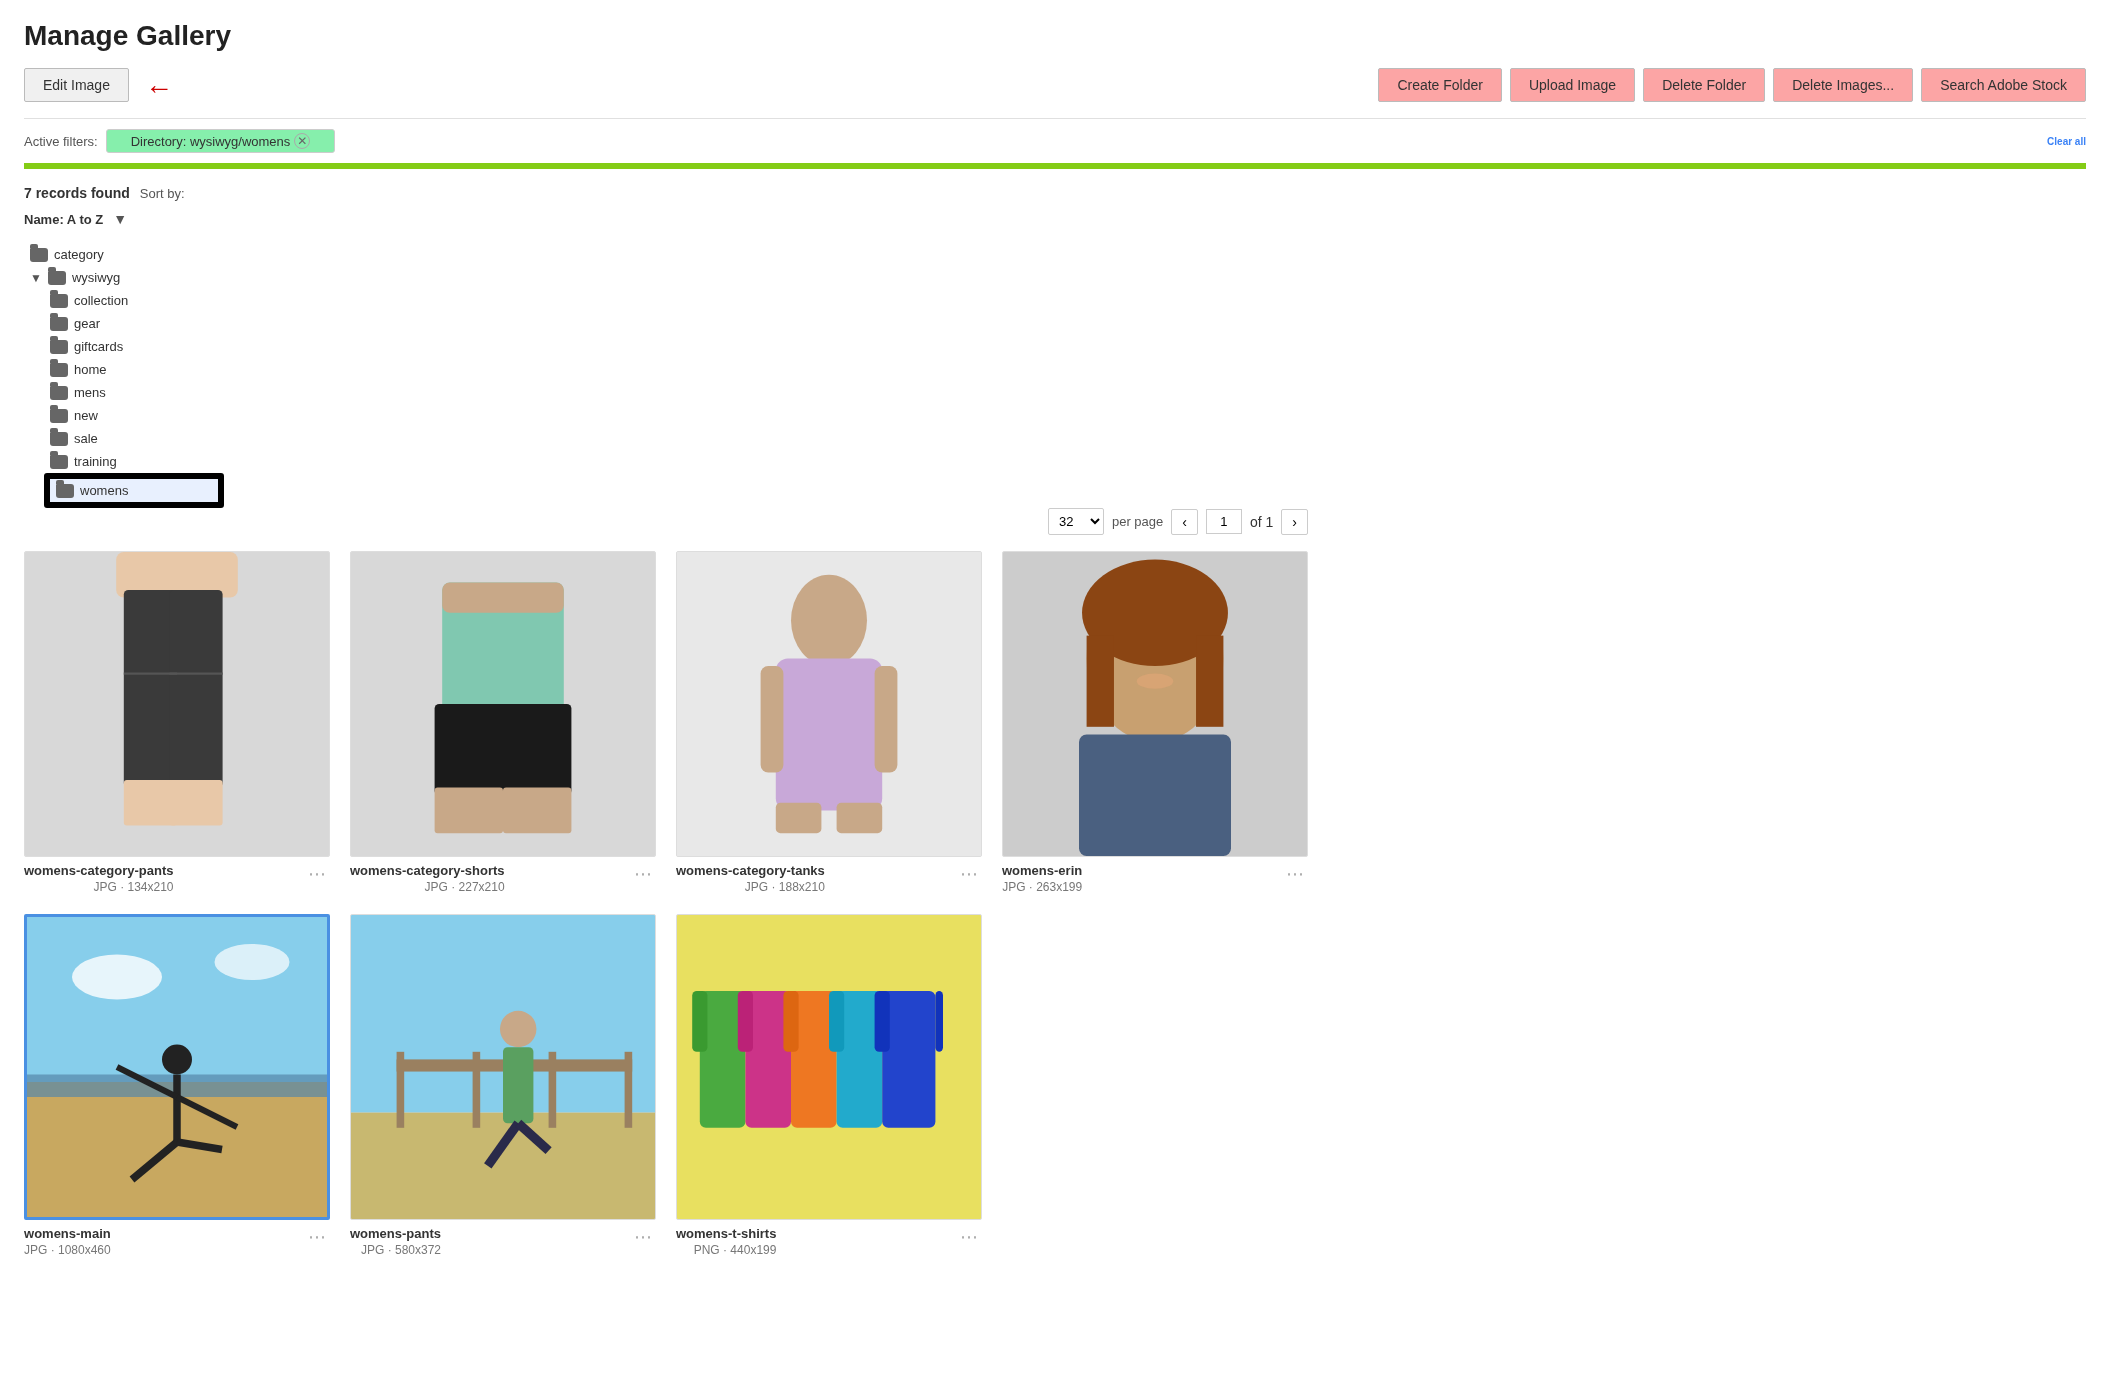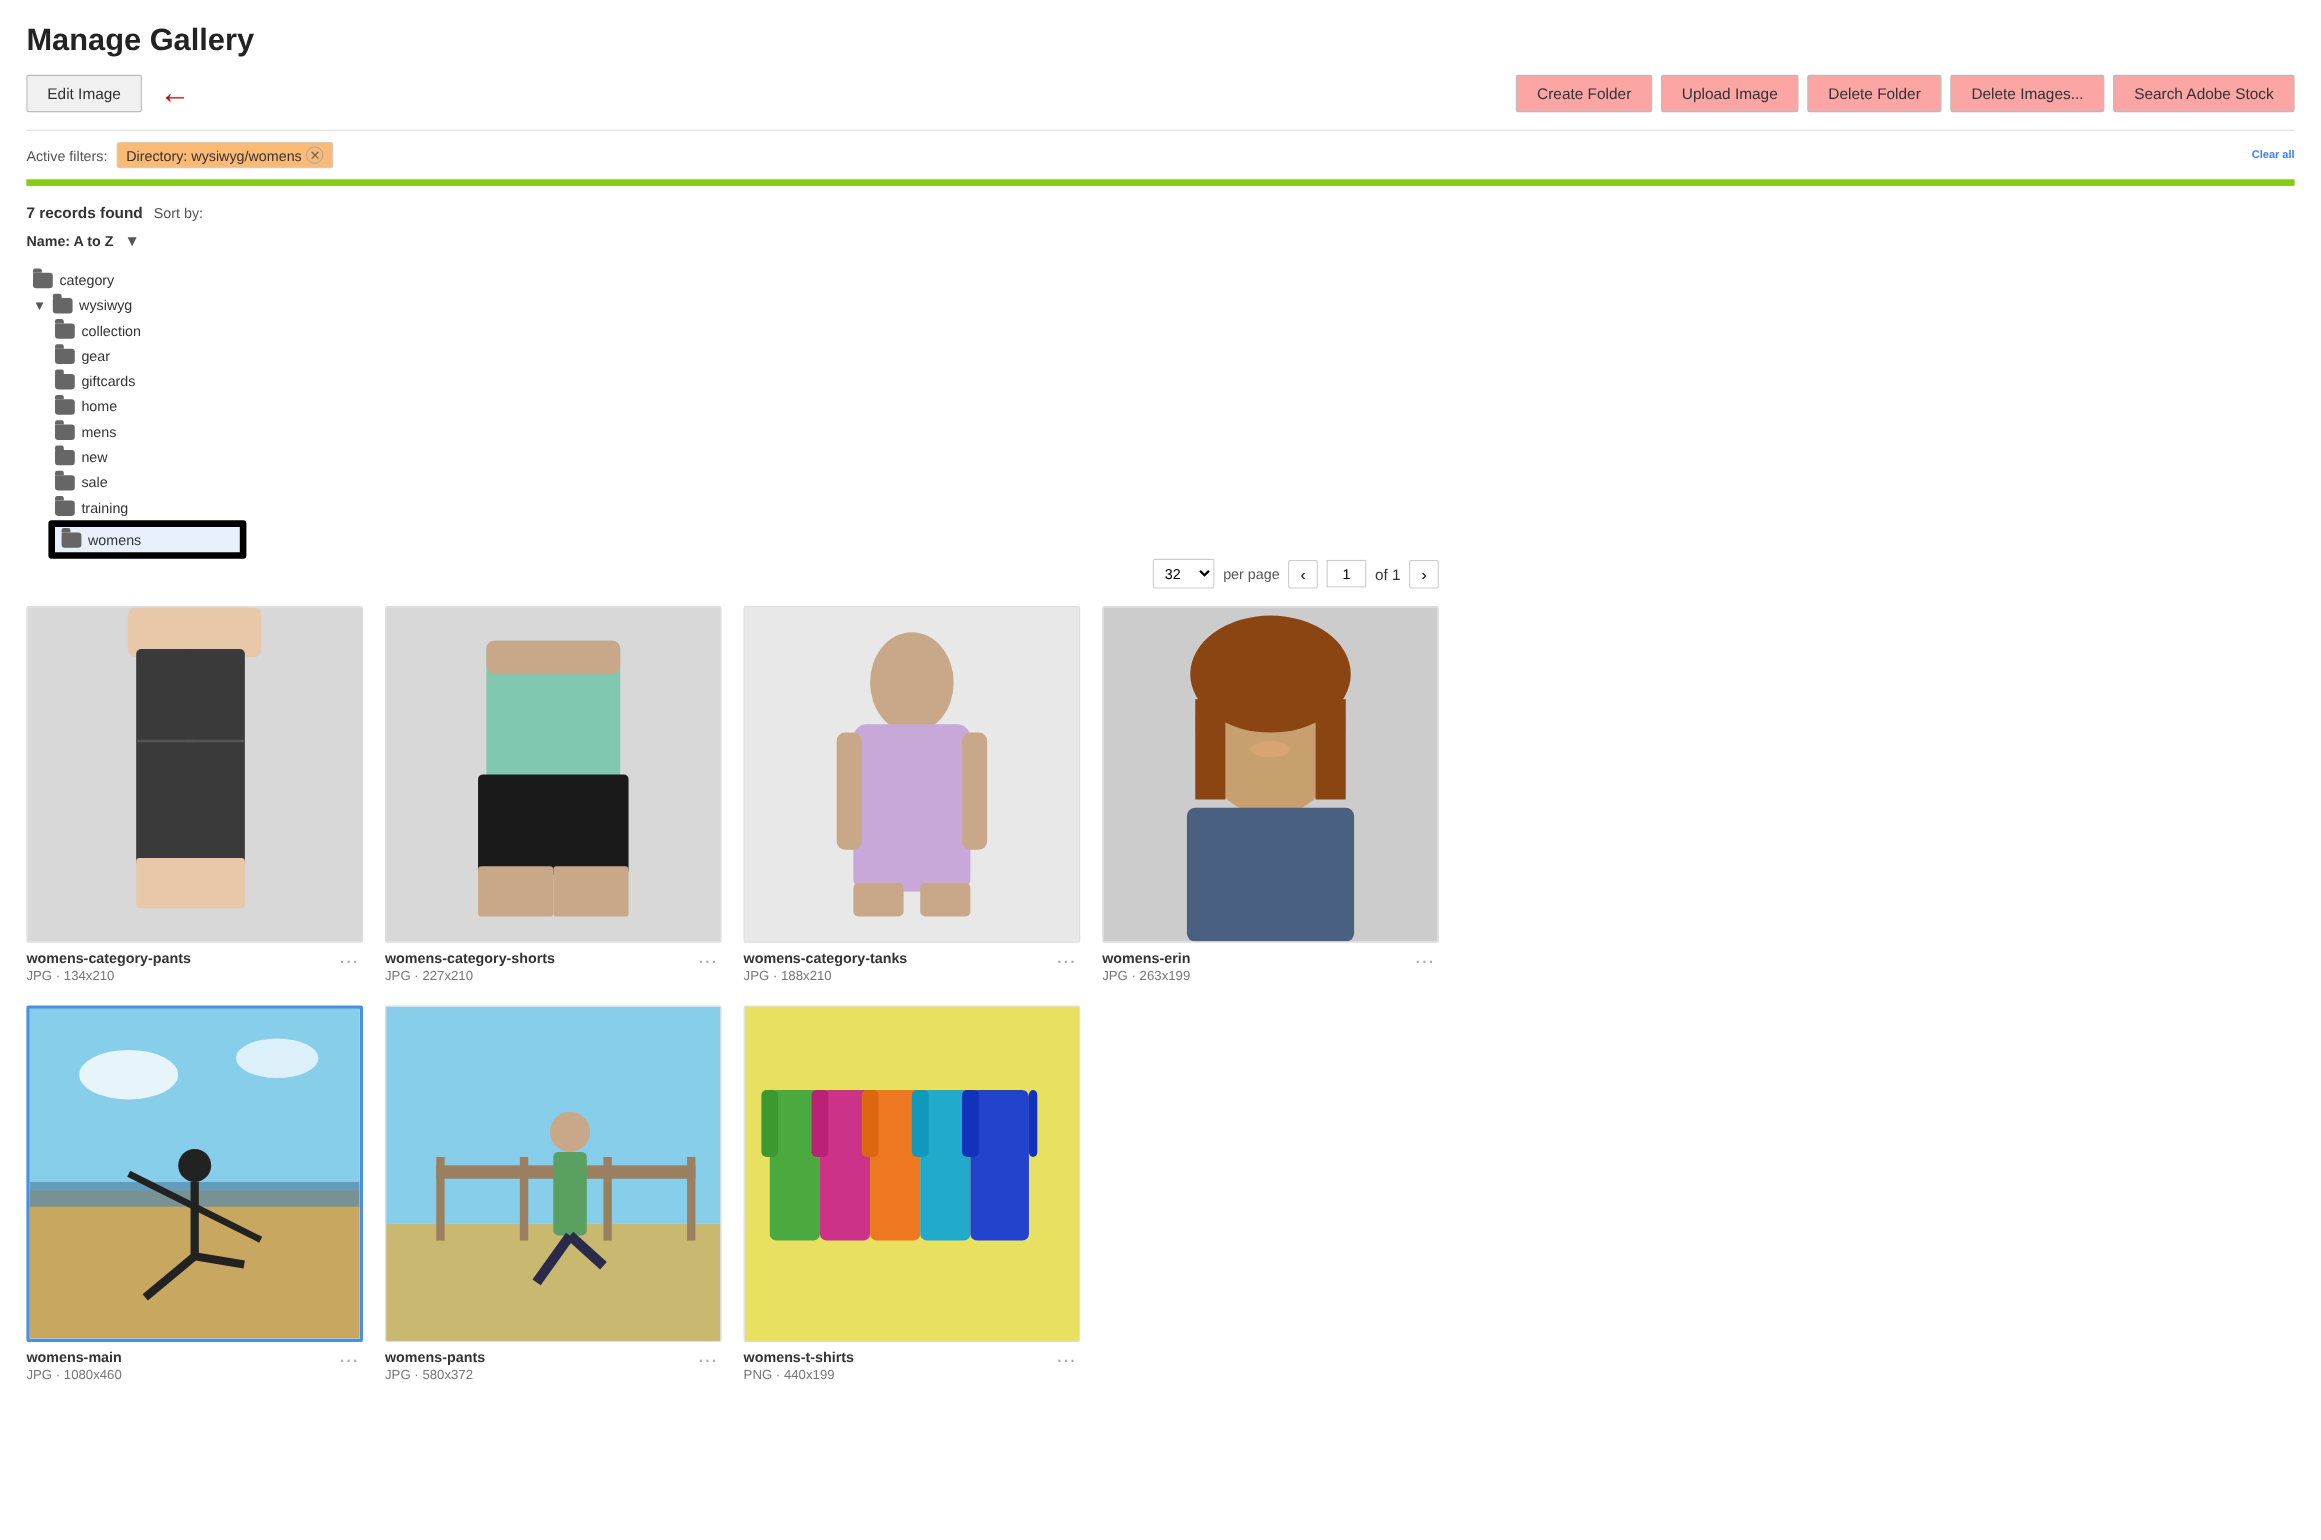--- a/index.html
+++ b/index.html
@@ -50,24 +50,24 @@
       border-bottom: 6px solid #84cc16;
       margin-bottom: 16px;
     }
 
     .active-filters-label { color: #555; font-size: 13px; }
 
     .filter-tag {
       display: flex;
       align-items: center;
       gap: 4px;
-      background: #fdba74;
+      background: #86efac;
       border: 1px solid #ccc;
       border-radius: 3px;
-      padding: 3px 8px;
+      padding: 3px 24px;
       font-size: 13px;
     }
 
     .filter-tag .close-x {
       cursor: pointer;
       color: #666;
       font-size: 12px;
       border: 1px solid #aaa;
       border-radius: 50%;
       width: 16px;
@@ -182,21 +182,21 @@
       display: flex;
       align-items: center;
       justify-content: center;
       position: relative;
     }
 
     .image-container.selected-border {
       border: 3px solid #4a90e2;
     }
 
-    .image-label { display: flex; align-items: flex-start; justify-content: space-between; margin-top: 6px; }
+    .image-label { display: flex; align-items: flex-start; justify-content: space-between; margin-top: 6px; text-align: right; }
 
     .image-name { font-weight: bold; font-size: 13px; color: #333; flex: 1; }
 
     .image-meta { font-size: 12px; color: #777; margin-top: 2px; }
 
     .dots-menu { color: #aaa; font-size: 18px; cursor: pointer; padding: 0 4px; flex-shrink: 0; }
 
     
     .thumb-svg { width: 100%; height: 100%; }
 

